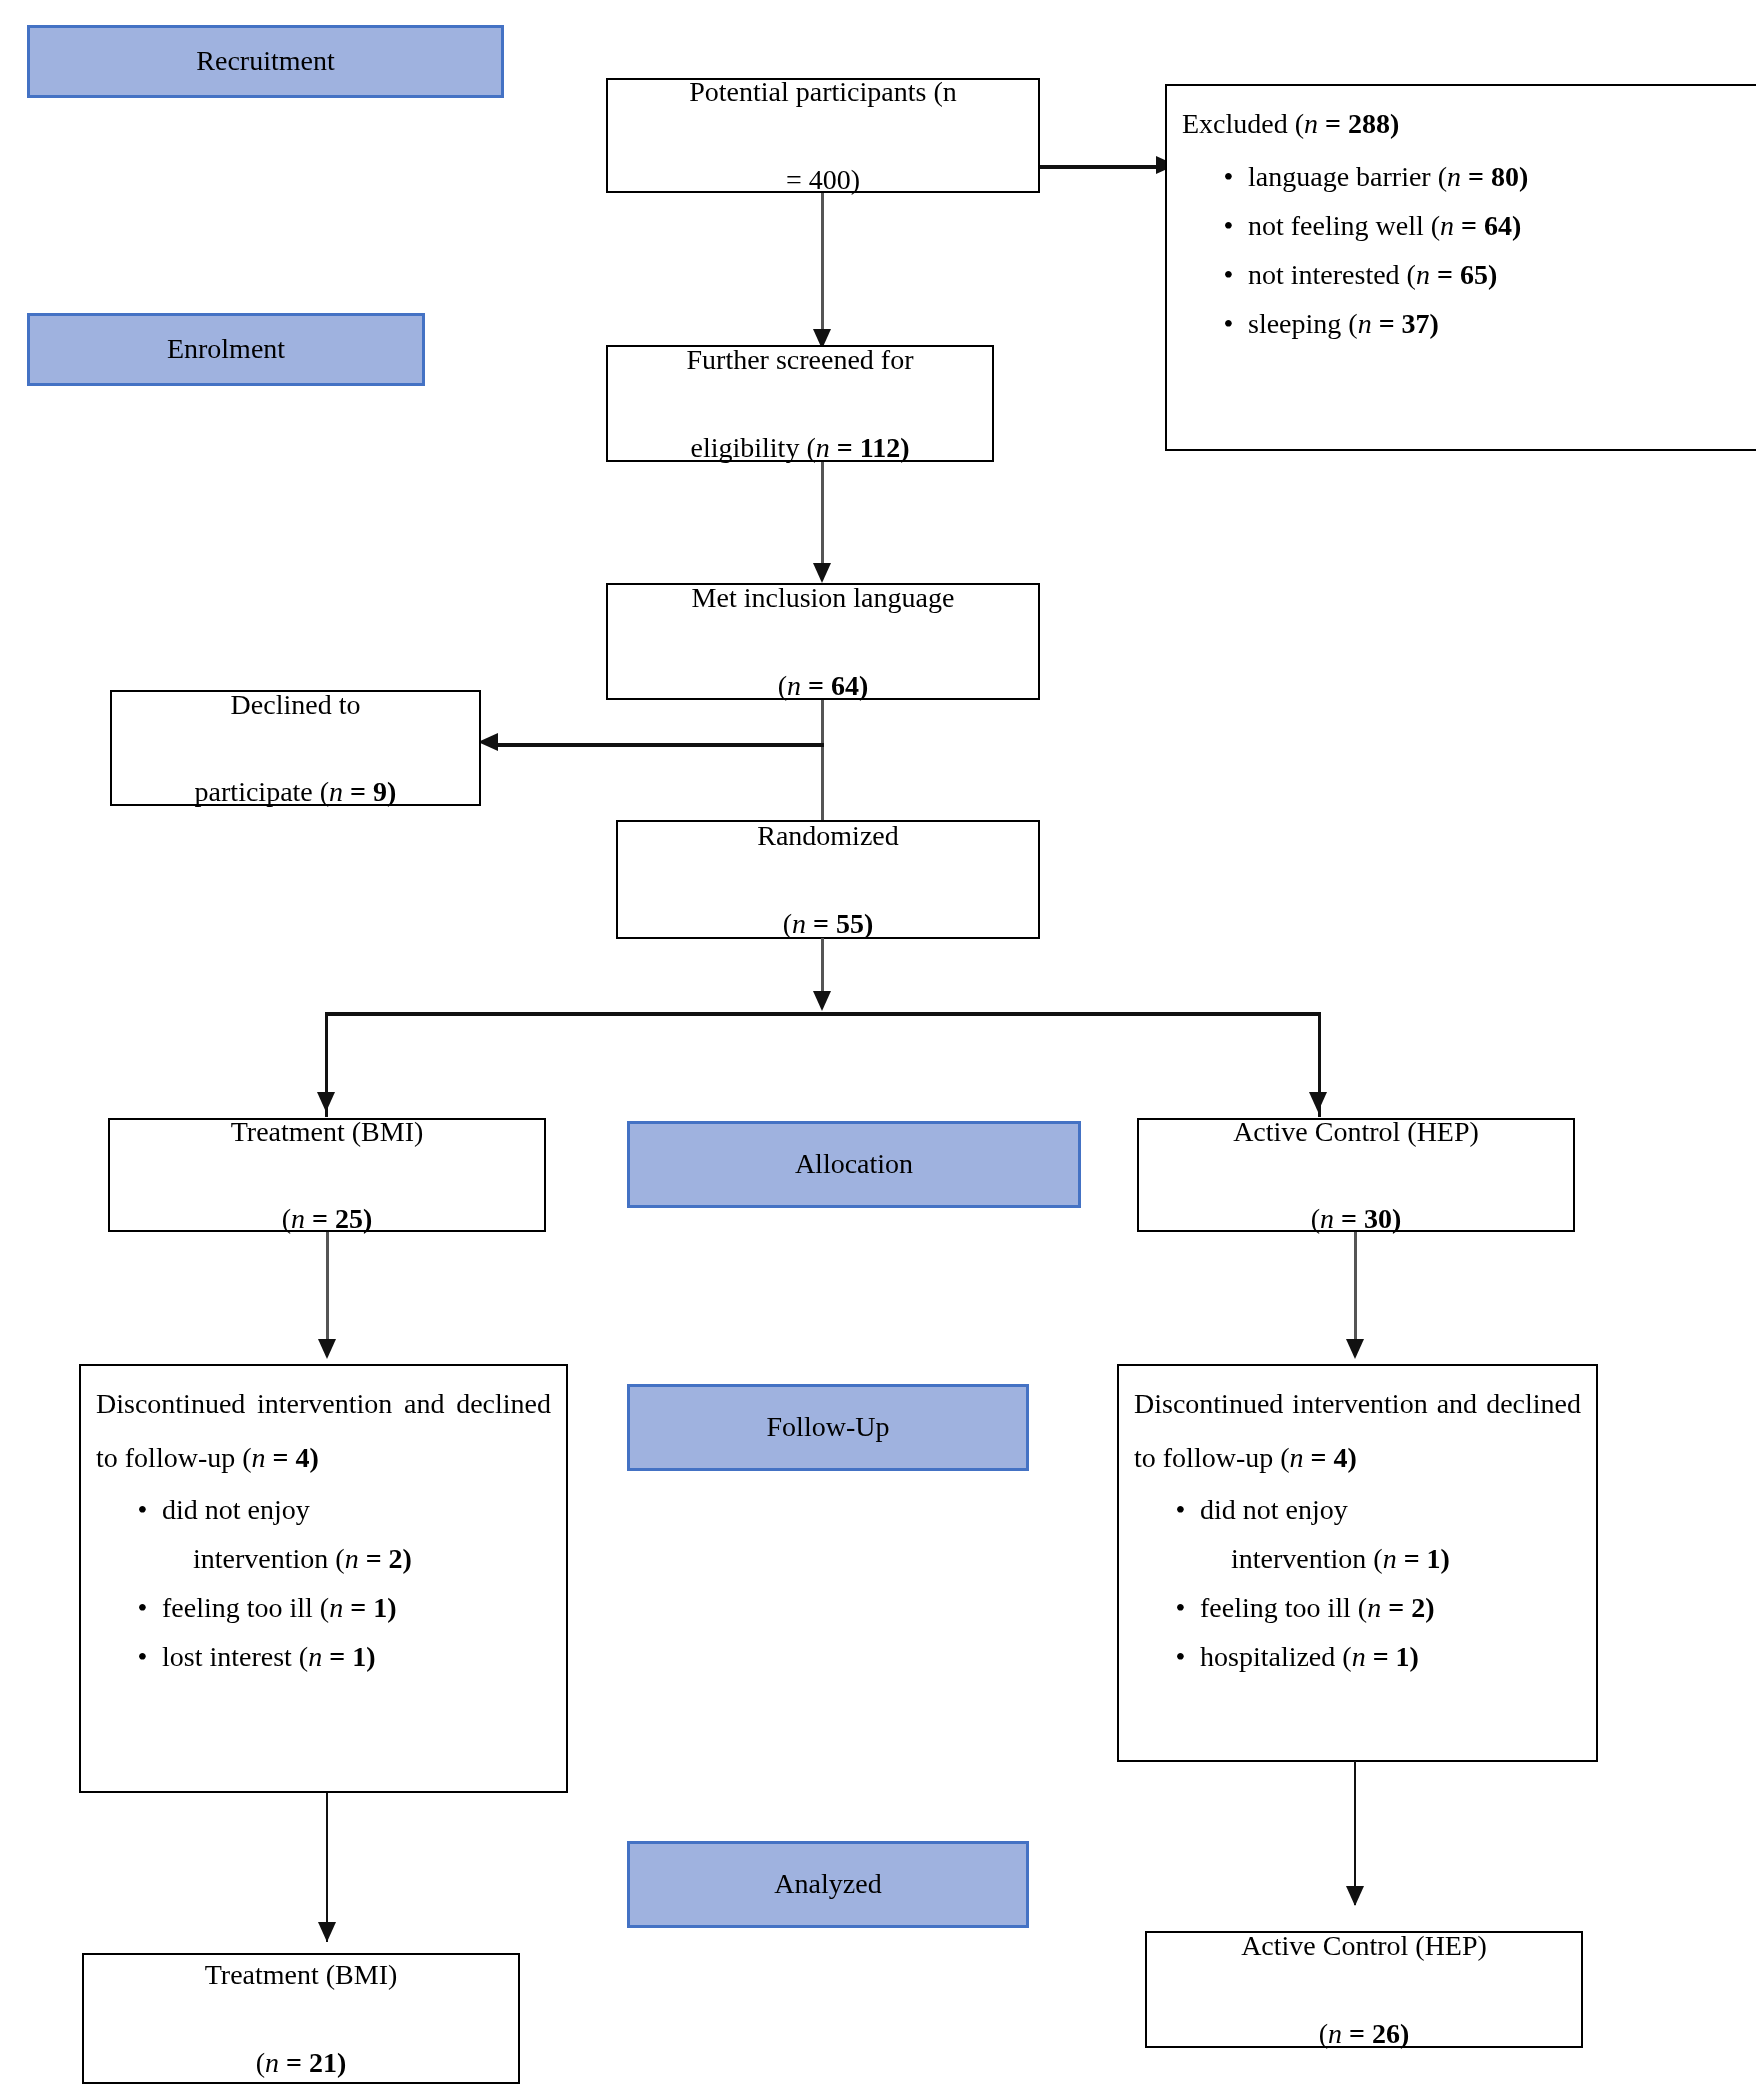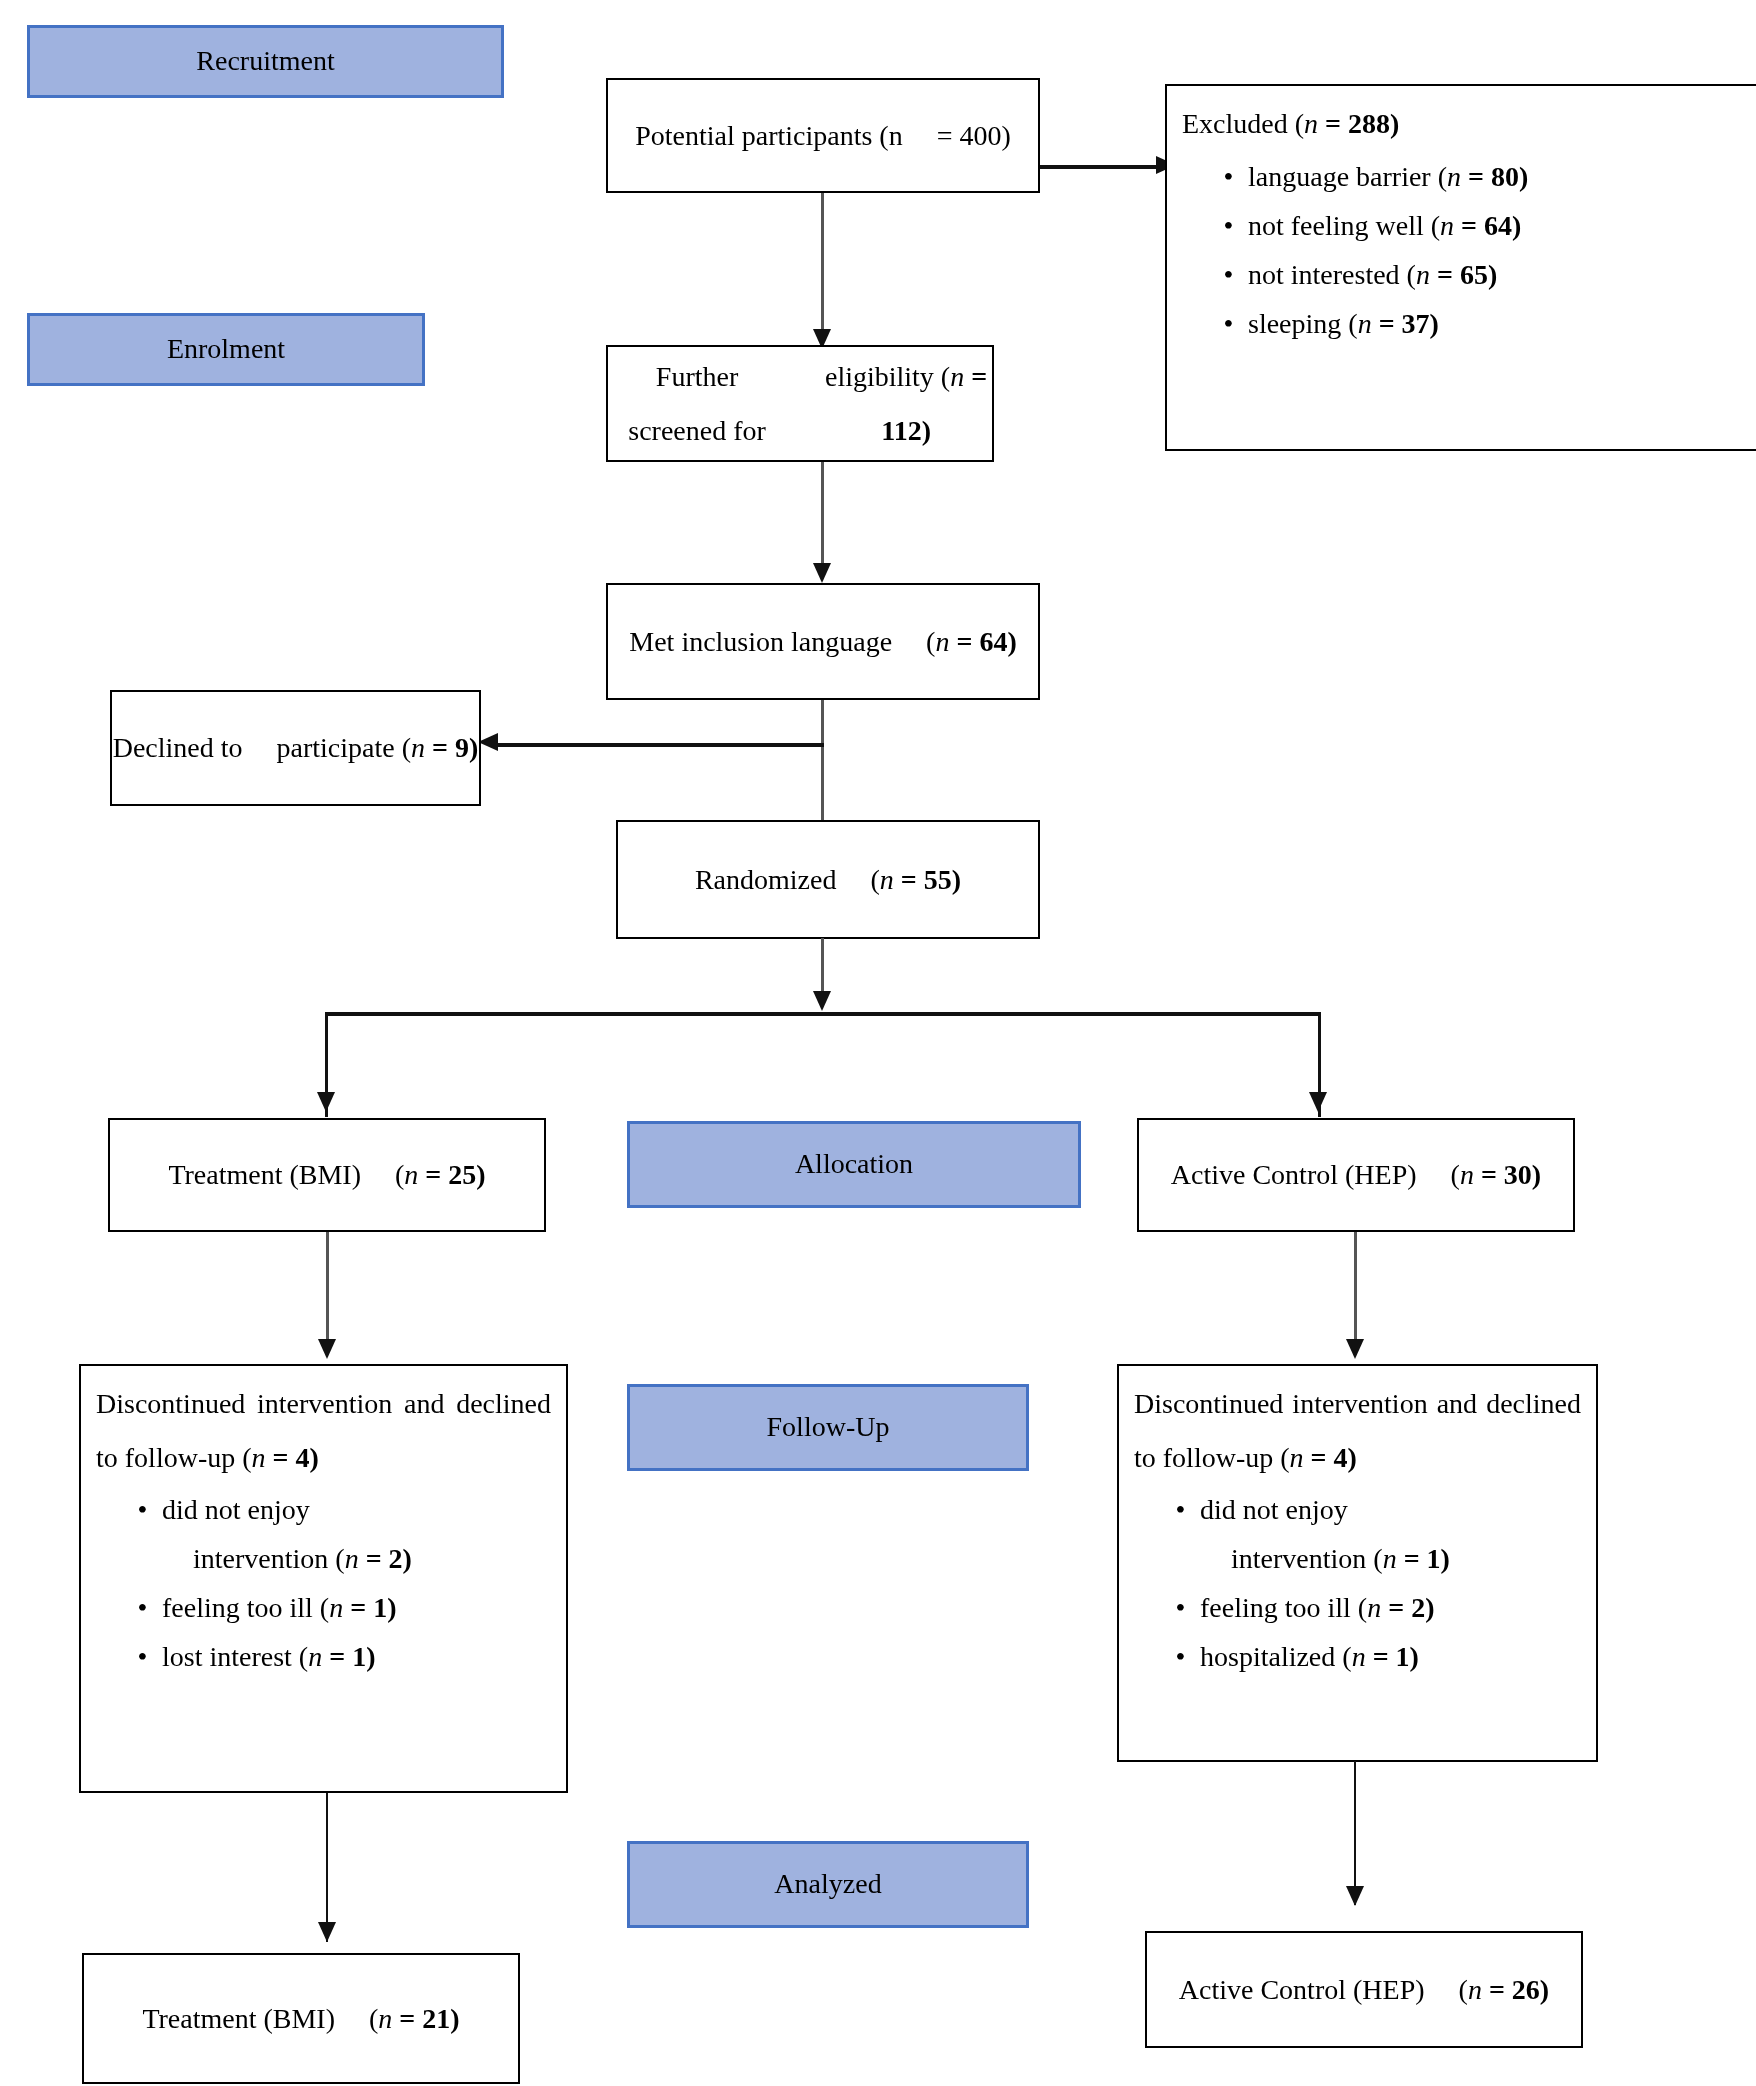--- a/index.html
+++ b/index.html
@@ -33,20 +33,21 @@
     position:absolute;
     background:#ffffff;
     border:2.6px solid #000000;
     box-sizing:border-box;
     font-size:28px;
     line-height:1.9;
     color:#000;
   }
   .node.center{
     display:flex;
+    flex-direction:column;
     align-items:center;
     justify-content:center;
     text-align:center;
     gap:34px;
   }
   .node.padded{
     padding:11.4px 15px 11.4px 15px;
   }
   .node .justified{
     text-align:justify;

